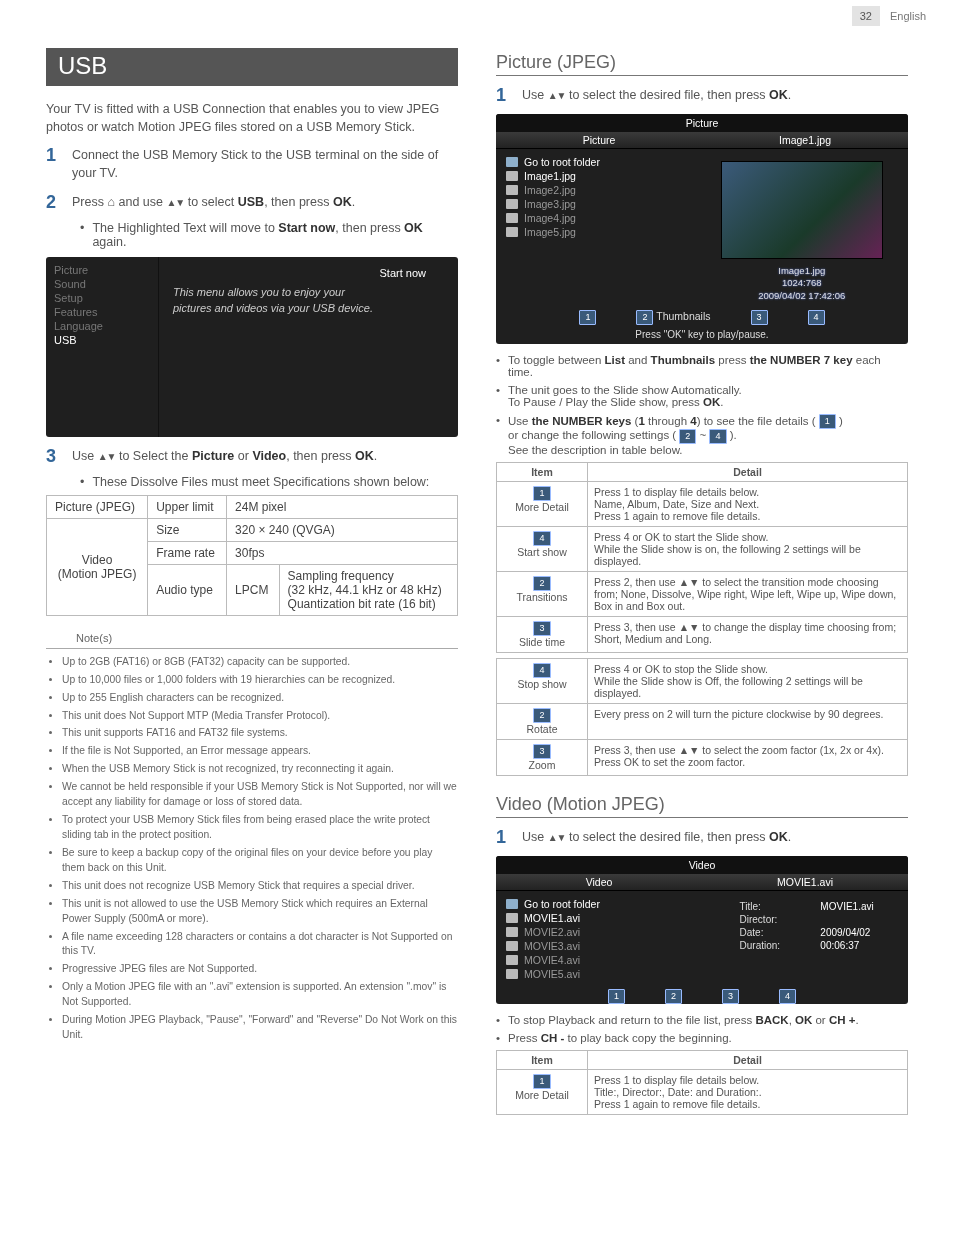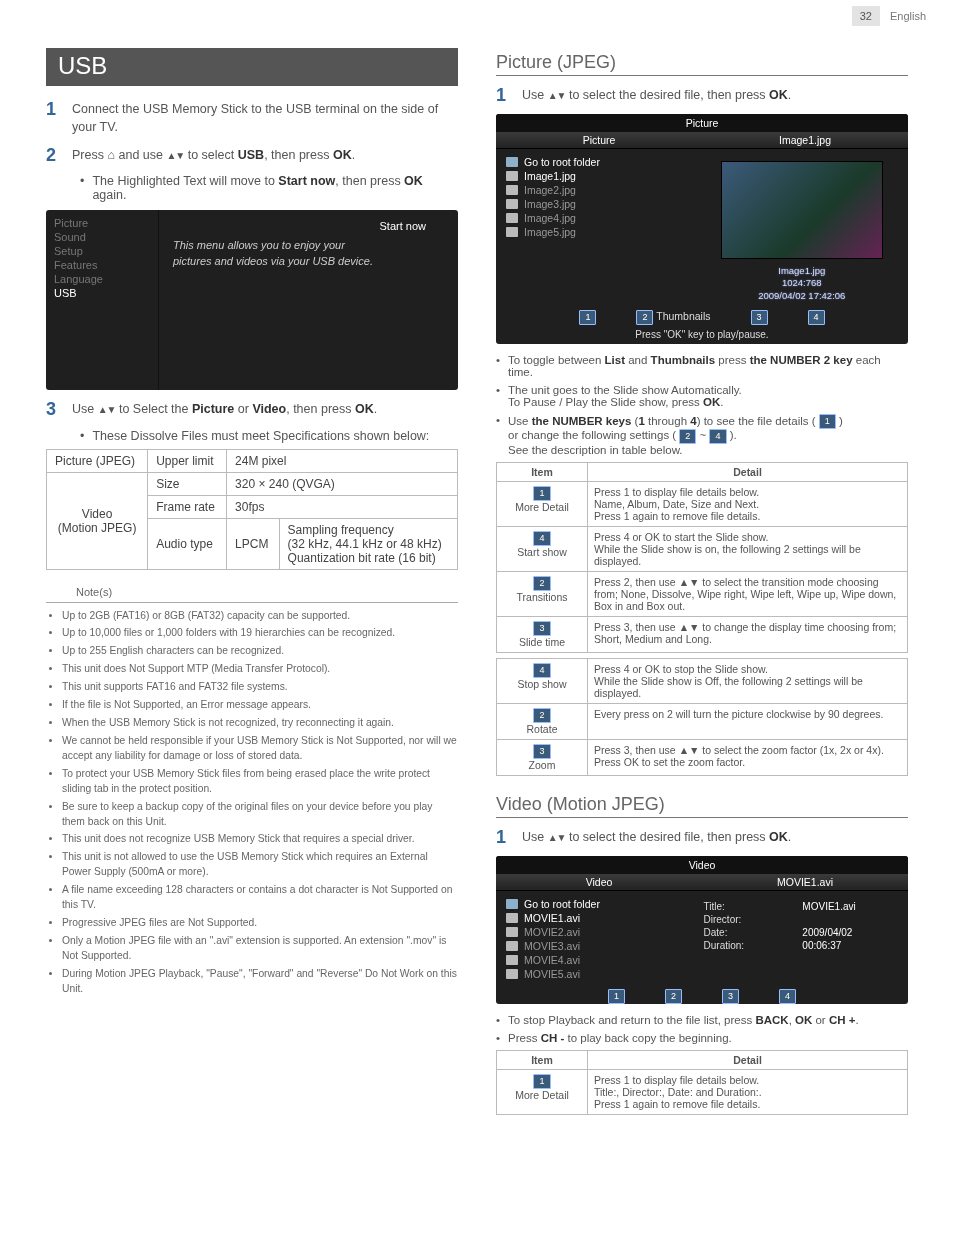--- a/index.html
+++ b/index.html
@@ -49,37 +49,38 @@
   .osd2 .footer{ text-align:center; padding:4px 0; font-size:10px; color:#ddd;}
   .osd2 .badges{display:flex; justify-content:center; gap:40px; padding:2px 0 0 0;}
   .kbadge{ display:inline-block; background:#3a5a7a; color:#fff; font-size:9px; padding:0 5px; border:1px solid #9bf; border-radius:1px; line-height:13px; height:13px;}
   .bul{ display:flex; gap:8px; font-size:11.5px; color:#555; margin:6px 0;}
   .bul .d{ flex-shrink:0;}
   .dtable{ border-collapse:collapse; width:100%; font-size:10.5px; margin-top:6px;}
   .dtable th{ border:1px solid #bbb; padding:3px 6px; font-weight:bold; color:#555;}
   .dtable td{ border:1px solid #bbb; padding:4px 6px; color:#555; vertical-align:top;}
   .dtable .itemcell{ text-align:center; width:78px;}
   .dtable .gap td{ border-left:0; border-right:0; height:5px; padding:0;}
-  .meta{ display:grid; grid-template-columns:auto auto; gap:2px 14px; font-size:10px; color:#ddd;}
+  .meta{ display:grid; grid-template-columns:auto auto; gap:2px 14px; font-size:10px; color:#ddd;margin-left:36px;}
   .meta .k{color:#ddd;}
   .meta .v{color:#fff;}
 </style>
 </head>
 <body>
 
 <div class="page">
   <div class="pagehdr">
     <span class="pgbox">32</span>
     <span>English</span>
   </div>
 
   <div class="cols">
 
     <div class="col">
       <div class="sectbar">USB</div>
+      <div class="body">Your TV is fitted with a USB Connection that enables you to view JPEG photos or watch Motion JPEG files stored on a USB Memory Stick.</div>
 
       <div class="numstep">
         <div class="n">1</div>
         <div class="t body">Connect the USB Memory Stick to the USB terminal on the side of your TV.</div>
       </div>
 
       <div class="numstep">
         <div class="n">2</div>
         <div class="t body">
           <span>Press </span><span>⌂</span><span> and use </span><span class="icon-tri">▲▼</span><span> to select </span><span class="b">USB</span><span>, then press </span><span class="b">OK</span><span>.</span>
@@ -222,21 +223,21 @@
           <span class="kbadge">1</span>
           <span><span class="kbadge">2</span> <span>Thumbnails</span></span>
           <span class="kbadge">3</span>
           <span class="kbadge">4</span>
         </div>
         <div class="footer">Press "OK" key to play/pause.</div>
       </div>
 
       <div class="bul">
           <span class="d">•</span>
-        <span><span>To toggle between </span><span class="b">List</span><span> and </span><span class="b">Thumbnails</span><span> press </span><span class="b">the NUMBER 2 key</span><span> each time.</span></span>
+        <span><span>To toggle between </span><span class="b">List</span><span> and </span><span class="b">Thumbnails</span><span> press </span><span class="b">the NUMBER 7 key</span><span> each time.</span></span>
       </div>
       <div class="bul">
           <span class="d">•</span>
         <span><span>The unit goes to the Slide show Automatically.</span><br><span>To Pause / Play the Slide show, press </span><span class="b">OK</span><span>.</span></span>
       </div>
       <div class="bul">
           <span class="d">•</span>
         <span><span>Use </span><span class="b">the NUMBER keys</span><span> (</span><span class="b">1</span><span> through </span><span class="b">4</span><span>) to see the file details ( </span><span class="kbadge" style="vertical-align:middle;">1</span> )<br>
         <span>or change the following settings ( </span><span class="kbadge">2</span><span> ~ </span><span class="kbadge">4</span><span> ).</span><br>
         <span>See the description in table below.</span></span>

